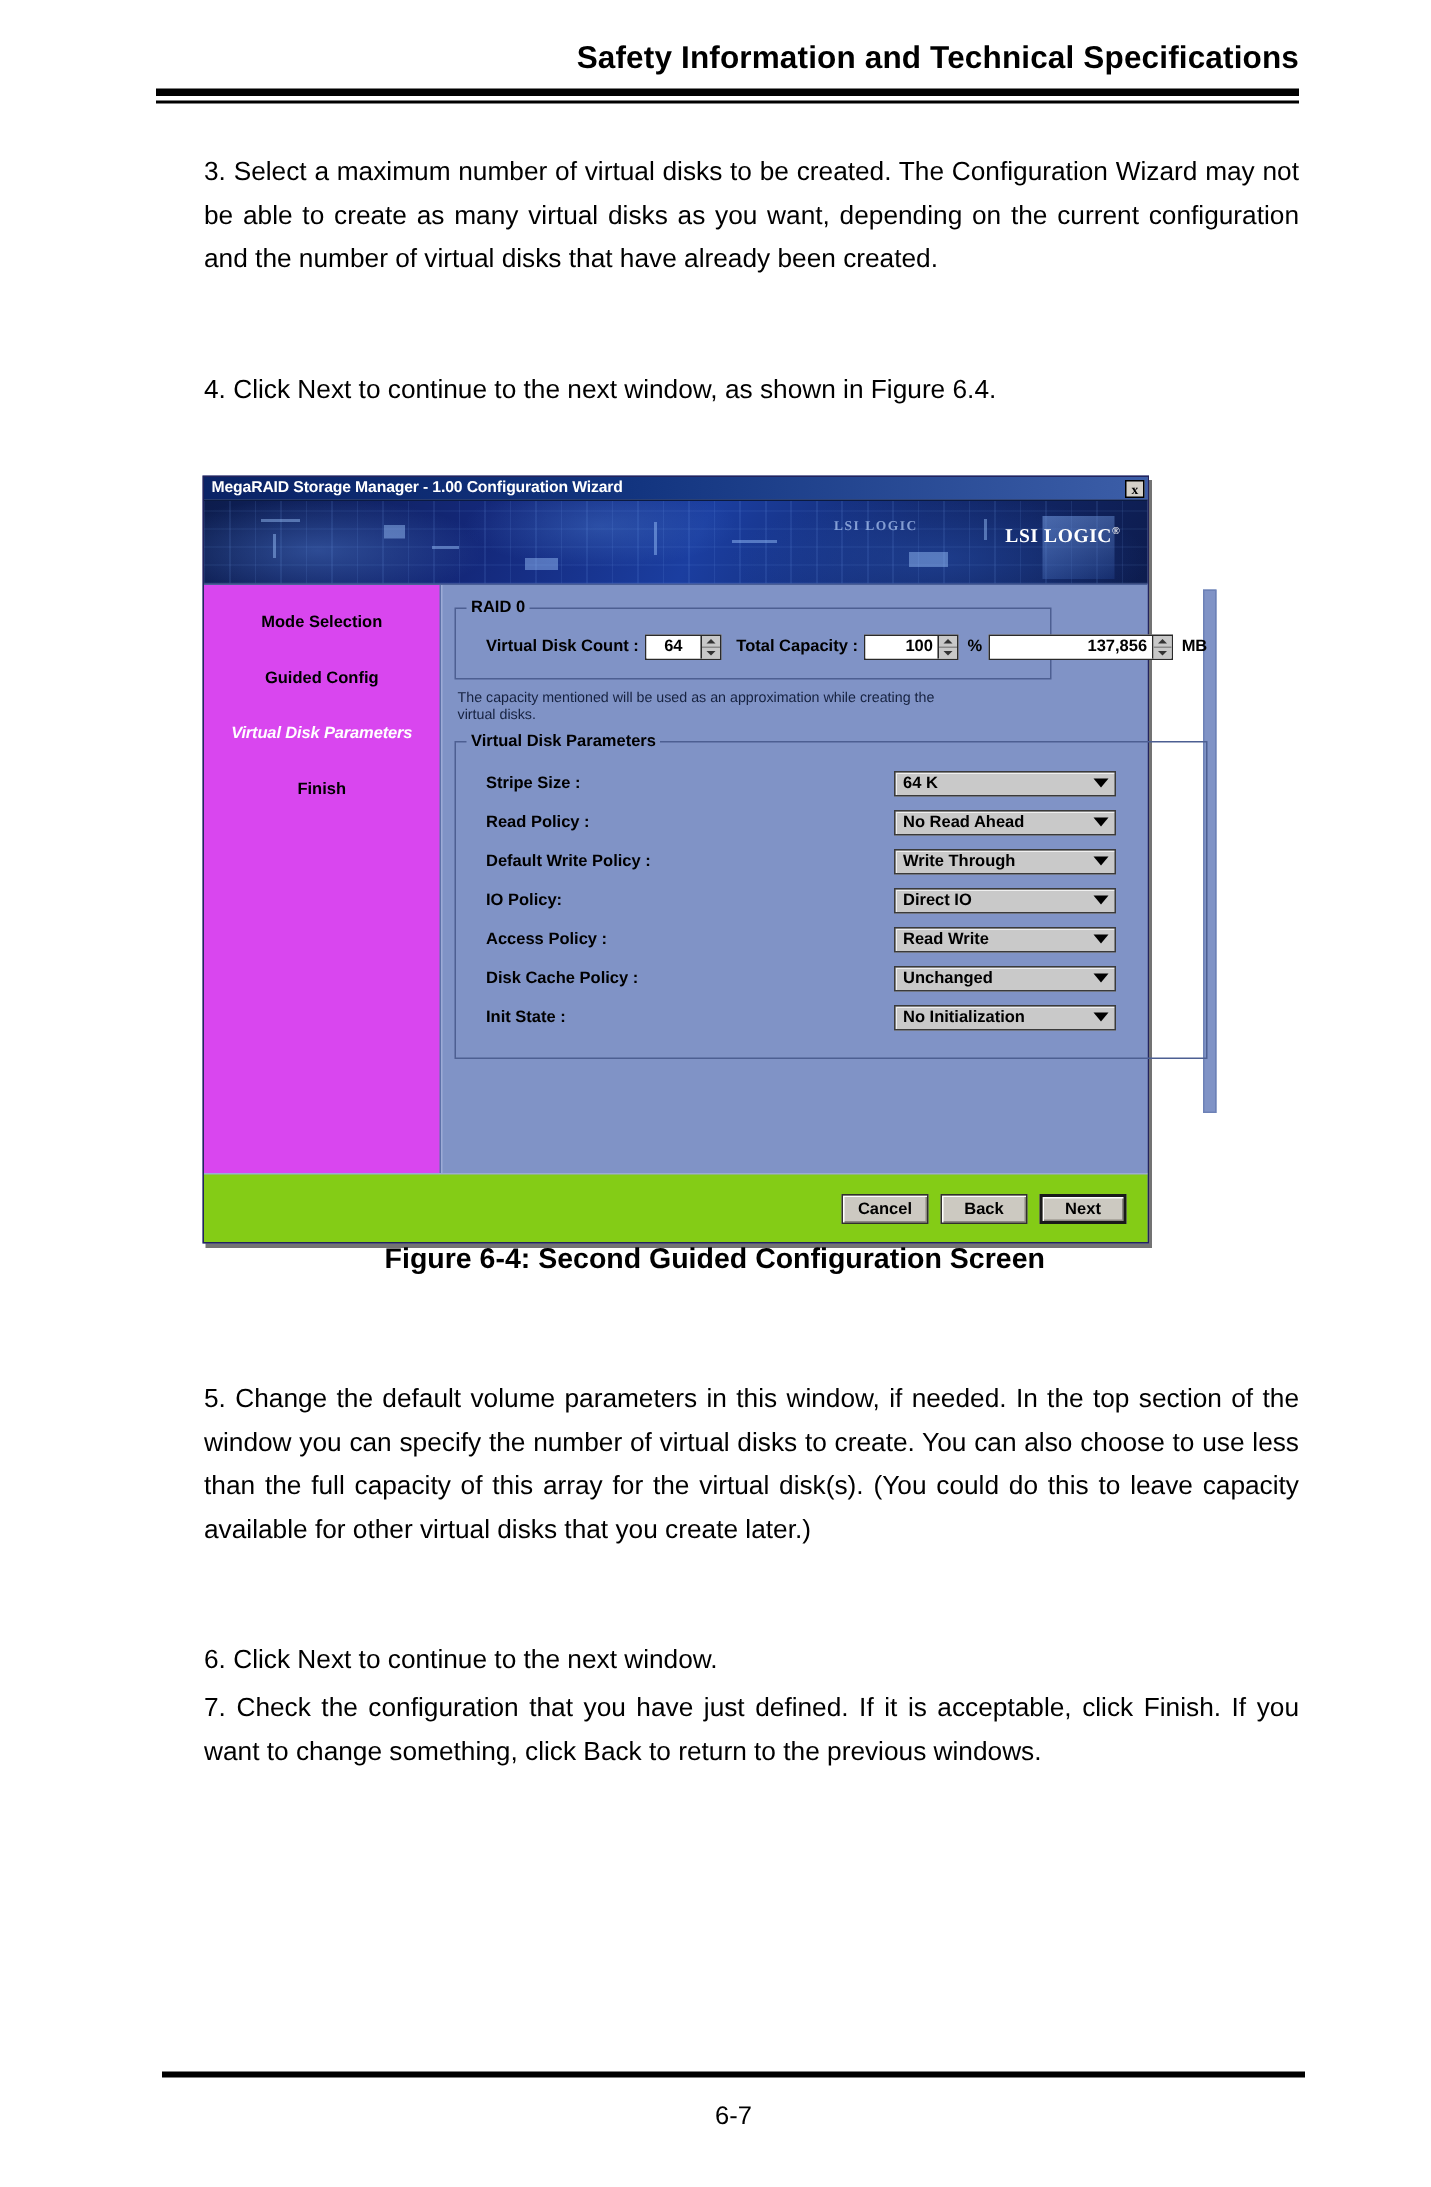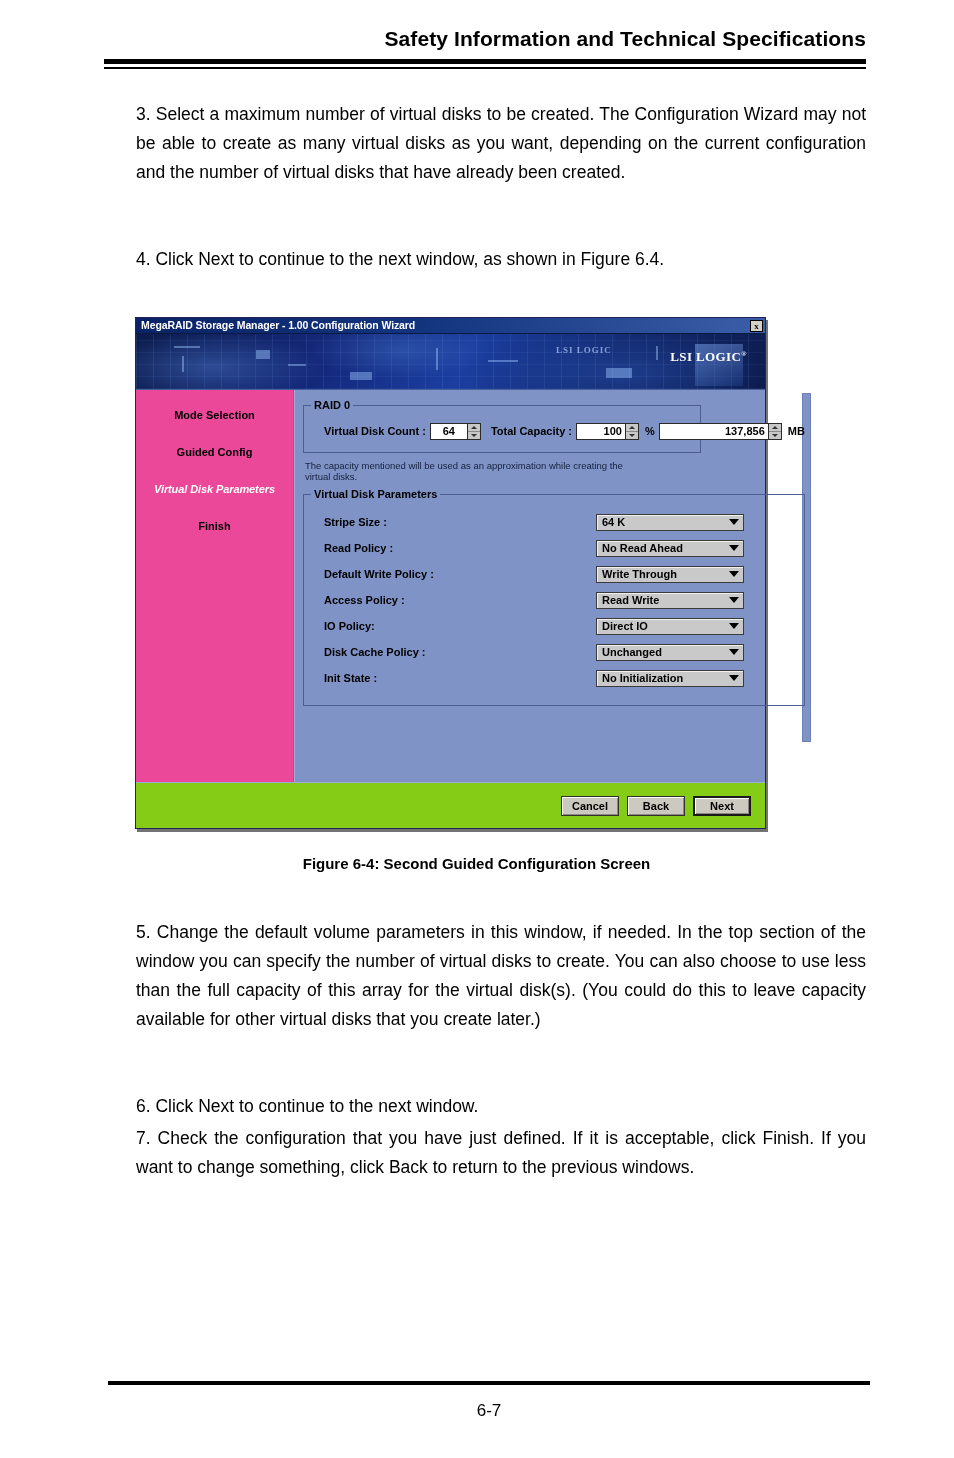--- a/index.html
+++ b/index.html
@@ -167,21 +167,21 @@
   
   .dlg-body {
     display: flex;
     background: #8093c6;
     height: 392px;
     border-top: 1px solid #4a5f97;
   }
   .steps-pane {
     width: 158px;
     flex: 0 0 158px;
-    background: #ec4899;
+    background: #d946ef;
     border-right: 1px solid #5d72a9;
     padding-top: 18px;
     box-sizing: border-box;
   }
   .step {
     text-align: center;
     font-size: 11px;
     font-weight: bold;
     color: #000000;
     margin-bottom: 23px;
@@ -361,23 +361,22 @@
     font-weight: bold;
     color: #000;
     display: flex;
     align-items: center;
     justify-content: center;
     cursor: pointer;
   }
   .btn.default { border: 2px solid #1a1a1a; }
 
   .figure-caption {
-    margin-top: 26px;
     text-align: center;
-    font-size: 15px;
+    font-size: 19px;
     font-weight: bold;
     color: #000;
   }
 
   
   .page-footer {
     position: absolute;
     left: 108px;
     top: 1381px;
     width: 762px;
@@ -507,31 +506,31 @@
 
           <div class="param-row">
             <span class="param-label">Default Write Policy :</span>
             <span class="combo">
               <span>Write Through</span>
               <span class="caret"></span>
             </span>
           </div>
 
           <div class="param-row">
+            <span class="param-label">IO Policy:</span>
+            <span class="combo">
+              <span>Direct IO</span>
+              <span class="caret"></span>
+            </span>
+          </div>
+
+          <div class="param-row">
             <span class="param-label">Access Policy :</span>
             <span class="combo">
               <span>Read Write</span>
-              <span class="caret"></span>
-            </span>
-          </div>
-
-          <div class="param-row">
-            <span class="param-label">IO Policy:</span>
-            <span class="combo">
-              <span>Direct IO</span>
               <span class="caret"></span>
             </span>
           </div>
 
           <div class="param-row">
             <span class="param-label">Disk Cache Policy :</span>
             <span class="combo">
               <span>Unchanged</span>
               <span class="caret"></span>
             </span>

